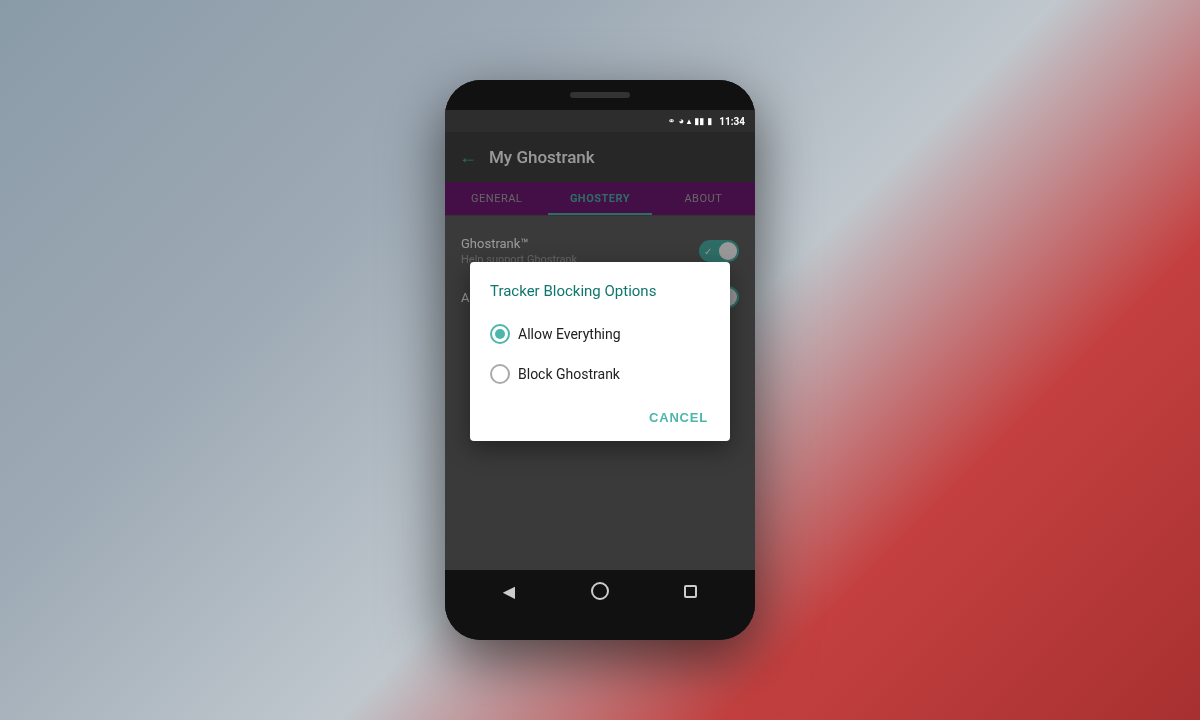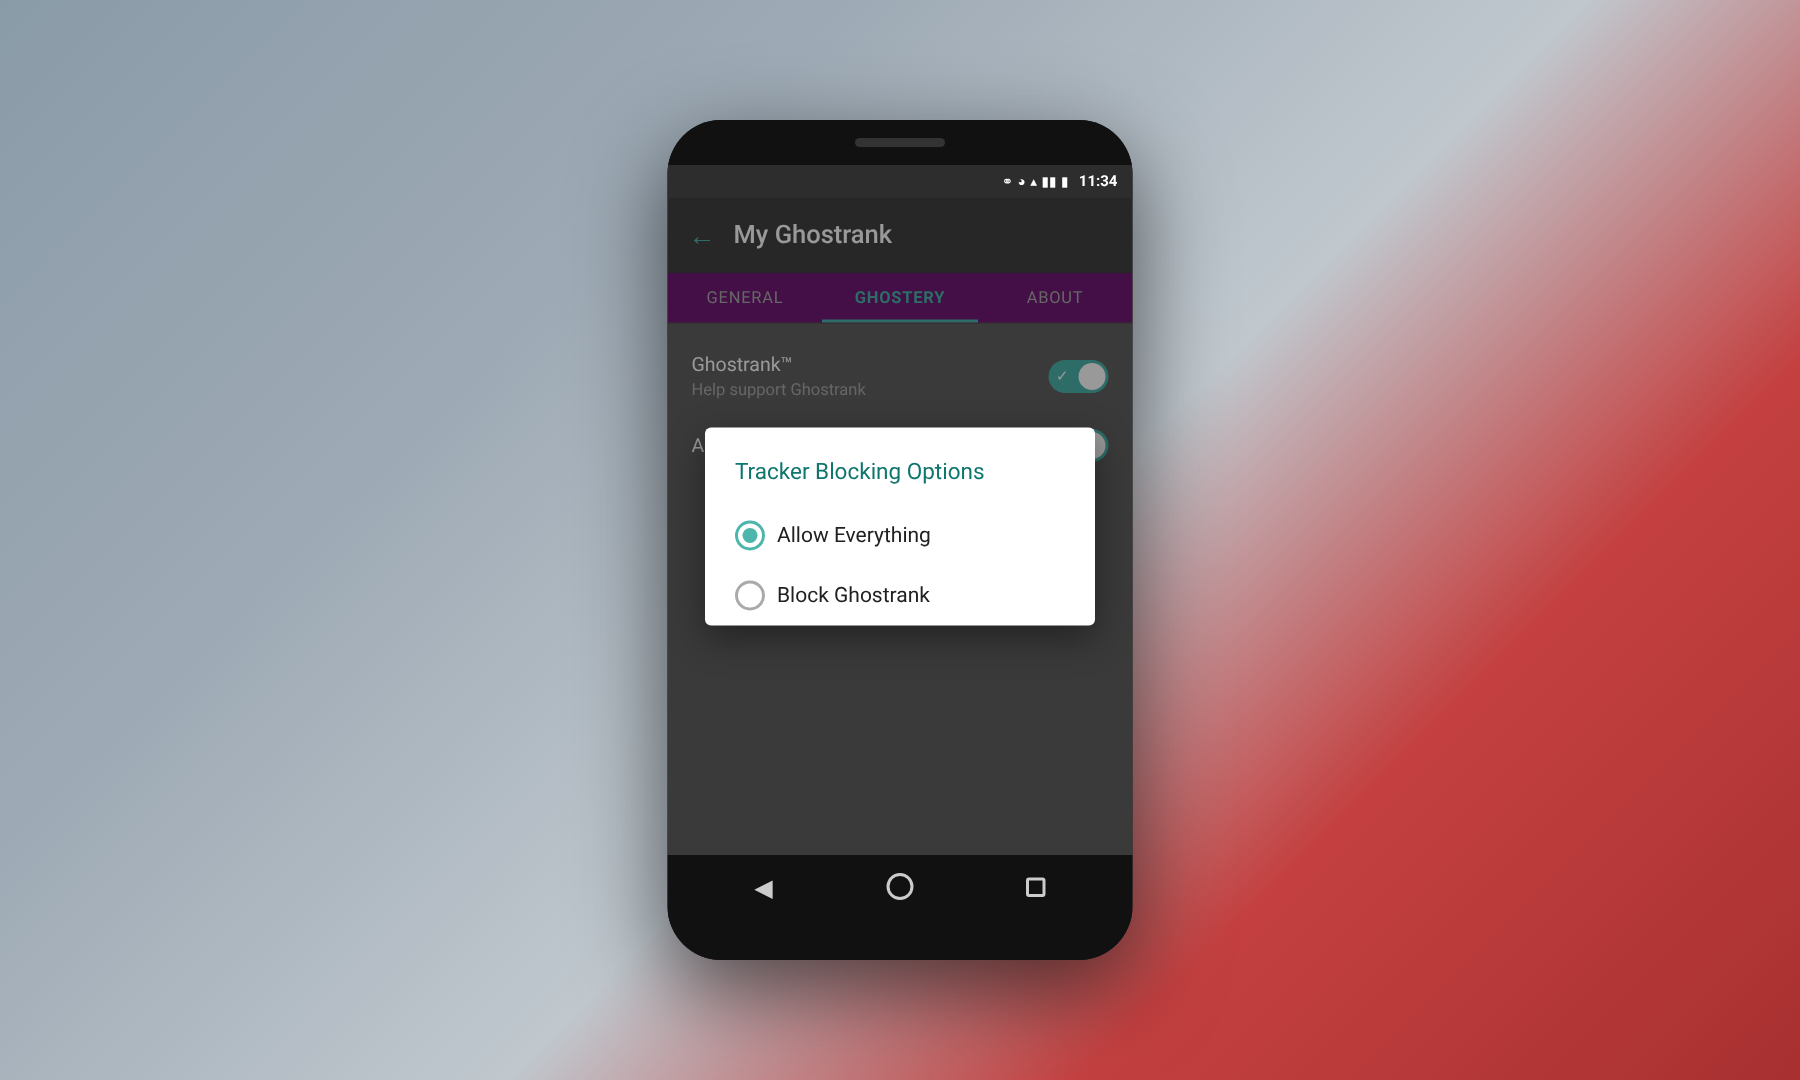--- a/index.html
+++ b/index.html
@@ -407,20 +407,23 @@
               <div class="radio-inner"></div>
             </div>
             <span class="option-label">Allow Everything</span>
           </div>
 
           <div class="dialog-option">
             <div class="radio-outer"></div>
             <span class="option-label">Block Ghostrank</span>
           </div>
 
+          <div class="dialog-actions">
+            <button class="dialog-btn">CANCEL</button>
+          </div>
         </div>
       </div>
 
     </div>
 
     <div class="phone-nav">
       <div class="nav-btn">
         <span>◀</span>
       </div>
       <div class="nav-btn">

